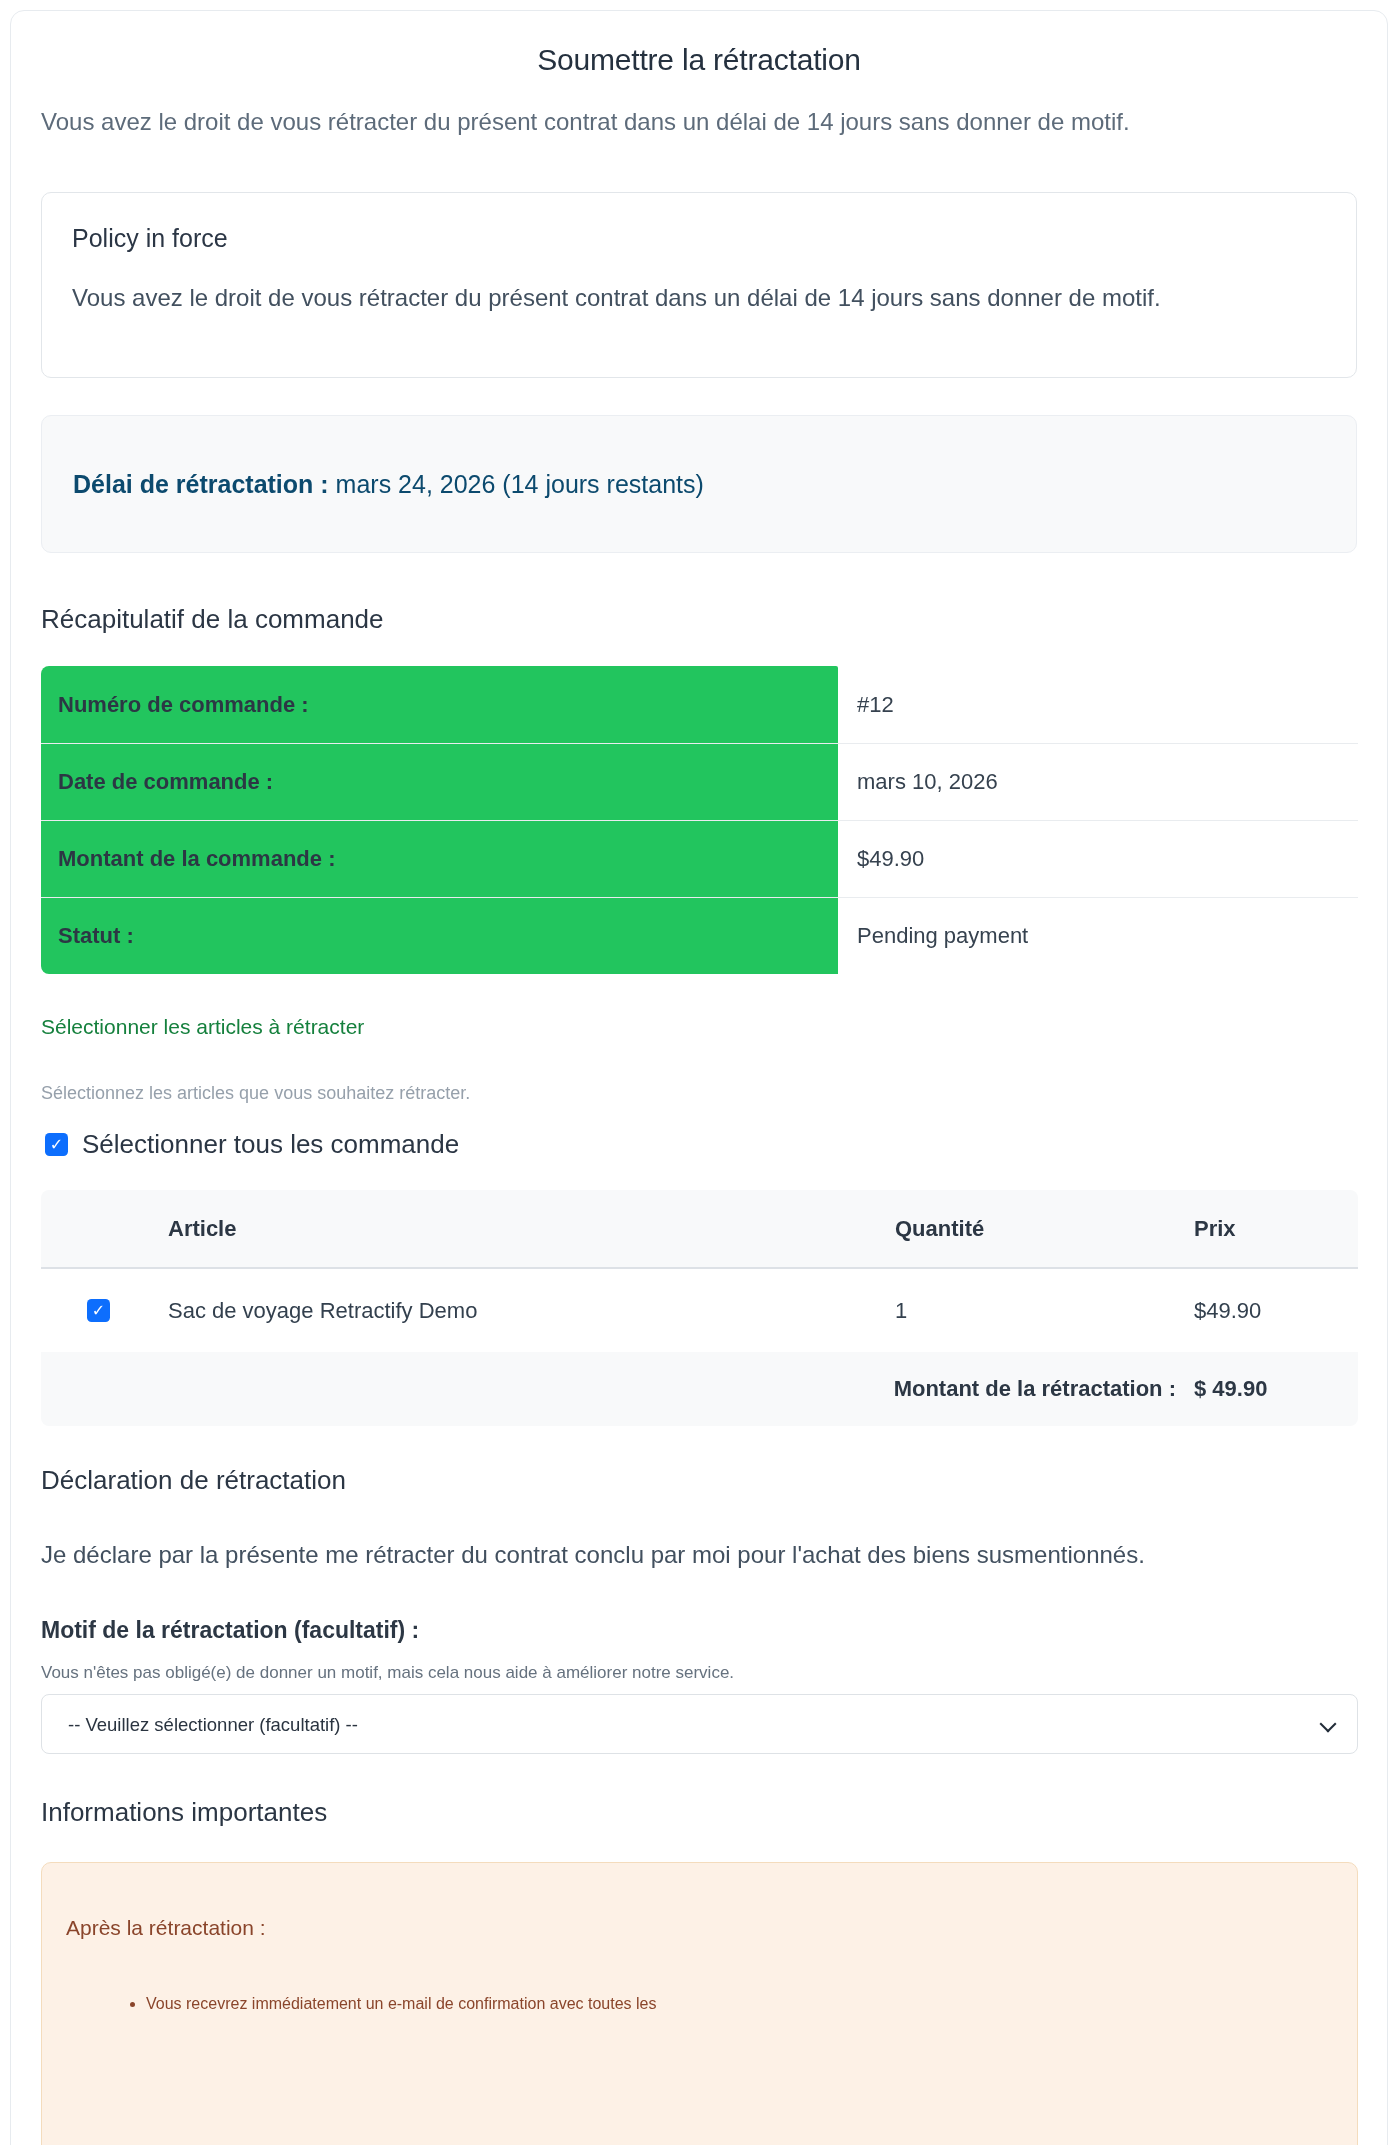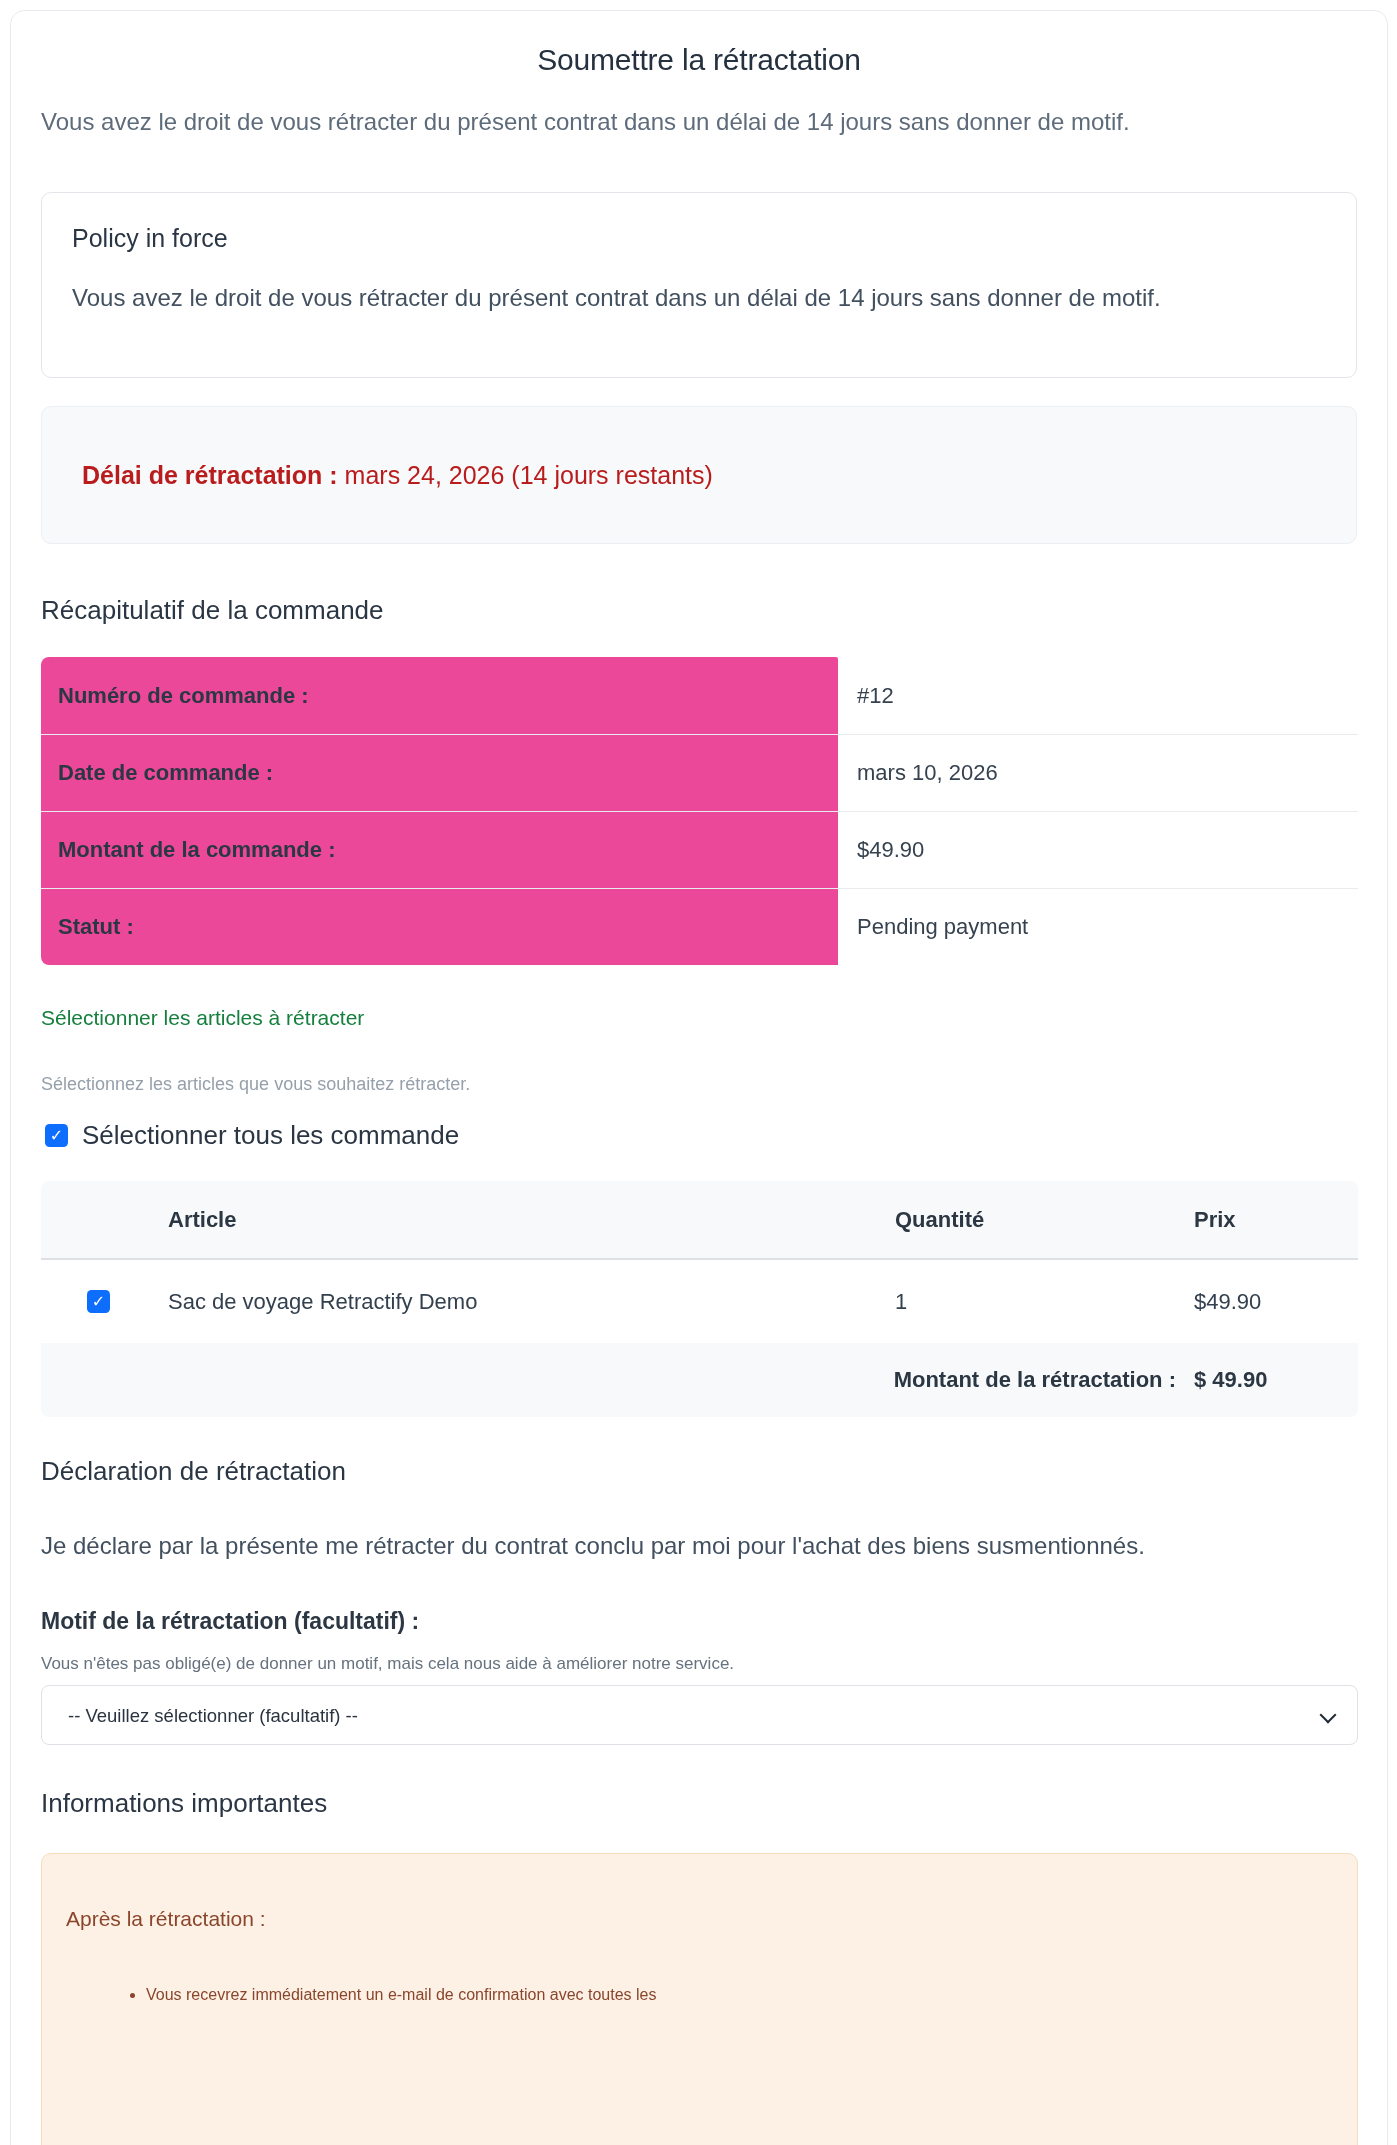--- a/index.html
+++ b/index.html
@@ -19,34 +19,34 @@
   }
 
   .policy-box {
     margin-top:47px; border:1px solid #e2e6ea; border-radius:10px; background:#fff;
     padding:30px 30px 56px 30px;
   }
   .policy-box h2 { font-size:25px; line-height:30px; font-weight:500; color:#2b3645; }
   .policy-box p { margin-top:22px; font-size:24px; line-height:46px; color:#42505f; }
 
   .deadline-box {
-    margin-top:28px; background:#f8f9fa; border:1px solid #ebeef2; border-radius:10px;
-    padding:52px 40px; font-size:25px; line-height:32px; color:#b91c1c;
+    margin-top:37px; background:#f8f9fa; border:1px solid #ebeef2; border-radius:10px;
+    padding:52px 31px; font-size:25px; line-height:32px; color:#0c4a6e;
   }
   .deadline-box .lbl { font-weight:700; }
   .deadline-box .val { font-weight:400; }
 
   h2.section { margin-top:50px; font-size:26px; line-height:32px; font-weight:500; color:#2b3644; }
 
   
   .kv-table { margin-top:31px; width:1317px; }
   .kv-row { display:flex; height:77px; border-top:1px solid #e9ecef; }
   .kv-row:first-child { border-top:none; }
   .kv-label {
-    width:797px; background:#ec4899; display:flex; align-items:center;
+    width:797px; background:#22c55e; display:flex; align-items:center;
     padding-left:17px; font-size:22px; font-weight:700; color:#2c3744;
   }
   .kv-row:first-child .kv-label { border-top-left-radius:8px; border-top-right-radius:2px; }
   .kv-row:last-child .kv-label { border-bottom-left-radius:8px; }
   .kv-value { flex:1; display:flex; align-items:center; padding-left:19px; font-size:22px; color:#36424f; }
 
   h3.sub { margin-top:40px; font-size:21px; line-height:26px; font-weight:500; color:#15803d; }
   p.hint { margin-top:42px; font-size:18px; line-height:22px; color:#96a0ab; }
 
   .select-all-row { margin-top:24px; display:flex; align-items:center; gap:14px; padding-left:4px; height:32px; }

